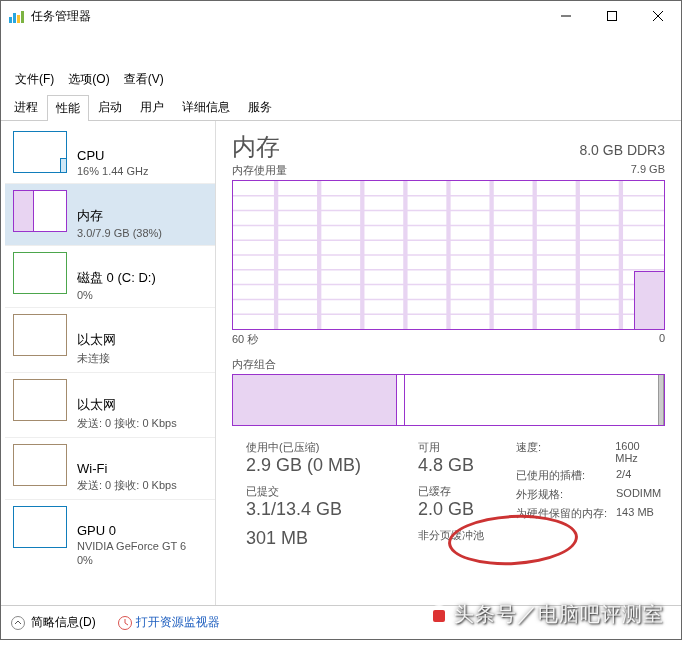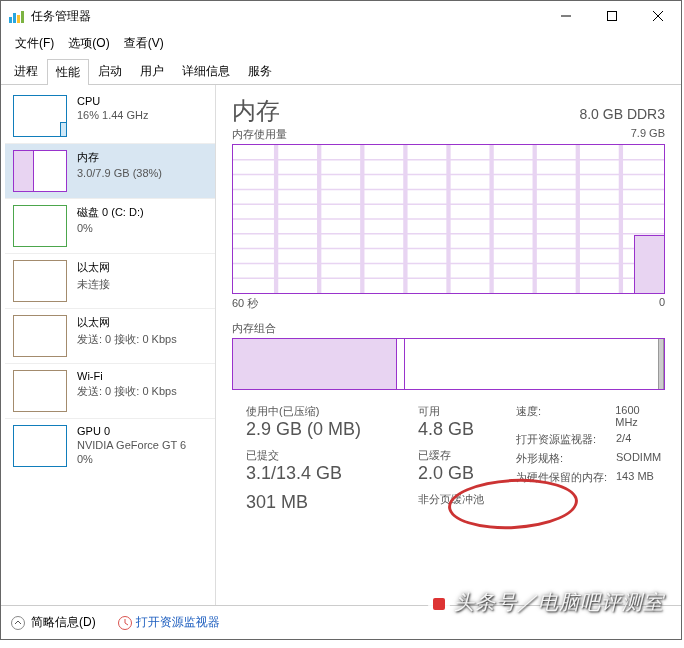--- a/index.html
+++ b/index.html
@@ -5,34 +5,34 @@
 * { margin: 0; padding: 0; box-sizing: border-box; font-family: "Microsoft YaHei", "Segoe UI", sans-serif; }
 body { background: #fff; width: 684px; height: 648px; overflow: hidden; position: relative; }
 .window { border: 1px solid #666; width: 682px; height: 640px; display: flex; flex-direction: column; background: #fff; }
 .titlebar { display: flex; align-items: center; height: 30px; padding-left: 8px; }
 .titlebar-icon { width: 16px; height: 14px; margin-right: 6px; }
 .title-text { font-size: 12px; color: #000; flex: 1; }
 .win-controls { display: flex; }
 .win-btn { width: 46px; height: 30px; display: flex; align-items: center; justify-content: center; font-family: "Segoe UI Symbol", sans-serif; font-size: 10px; color: #000; }
 .win-btn svg { width: 10px; height: 10px; }
 .menubar { display: flex; gap: 2px; padding: 2px 8px 4px; font-size: 12px; }
-.menu-item { padding: 2px 6px; }
+.menu-item { padding: 2px 6px; margin-top: 36px; }
 .tabbar { display: flex; border-bottom: 1px solid #ccc; font-size: 12px; padding-left: 4px; }
 .tab { padding: 4px 8px; border: 1px solid transparent; border-bottom: none; }
 .tab.active { border-color: #ccc; background: #fff; position: relative; top: 1px; }
 .content { flex: 1; display: flex; overflow: hidden; }
 .sidebar { width: 215px; border-right: 1px solid #ddd; overflow-y: auto; padding: 4px 0 4px 4px; }
 .side-item { display: flex; align-items: flex-start; padding: 6px 8px; gap: 10px; border-top: 1px solid #eee; }
 .side-item:first-child { border-top: none; }
 .side-item.selected { background: #d8e6f2; }
 .side-thumb { width: 54px; height: 42px; border: 1px solid #117dbb; background: #fff; position: relative; flex-shrink: 0; }
 .side-thumb.green { border-color: #4ca64c; }
 .side-thumb.purple { border-color: #9933cc; }
 .side-info { display: flex; flex-direction: column; gap: 2px; }
-.side-title { font-size: 11px; color: #000; }
+.side-title { font-size: 13px; color: #000; margin-top: 17px; }
 .side-sub { font-size: 11px; color: #555; }
 .main { flex: 1; padding: 10px 16px; font-size: 12px; position: relative; }
 .main-header { display: flex; justify-content: space-between; align-items: baseline; }
 .main-title { font-size: 24px; color: #555; font-weight: 400; }
 .main-right { font-size: 14px; color: #555; }
 .chart-label { font-size: 11px; color: #555; display: flex; justify-content: space-between; }
 .chart-box { border: 1px solid #9933cc; height: 150px; background: #fff; position: relative; margin-top: 2px; overflow: hidden; }
 .chart-grid { position: absolute; inset: 0; }
 .chart-grid line { stroke: #e8d4f2; stroke-width: 1; }
 .chart-fill { position: absolute; right: 0; bottom: 0; width: 30px; height: 58px; background: #e8d4f2; border-left: 1px solid #9933cc; border-top: 1px solid #9933cc; }
@@ -49,21 +49,21 @@
 .stat-lbl { font-size: 11px; color: #555; }
 .stat-val { font-size: 18px; color: #555; margin-bottom: 8px; }
 .spec-rows { display: flex; flex-direction: column; gap: 4px; font-size: 11px; color: #555; }
 .spec-row { display: flex; }
 .spec-lbl { width: 100px; }
 .circle-mark { position: absolute; border: 3px solid #cc3333; border-radius: 50%; width: 130px; height: 50px; left: 232px; top: 394px; pointer-events: none; transform: rotate(-3deg); }
 .footer { border-top: 1px solid #ccc; padding: 8px 10px; display: flex; align-items: center; gap: 22px; font-size: 12px; }
 .footer-left { display: flex; align-items: center; gap: 6px; }
 .link { color: #2060c0; display: flex; align-items: center; gap: 4px; }
 .link-icon { width: 14px; height: 14px; }
-.watermark { position: absolute; right: 20px; bottom: 32px; font-size: 20px; color: rgba(255,255,255,0.9); text-shadow: 0 0 4px rgba(0,0,0,0.6), 1px 1px 2px rgba(0,0,0,0.8); font-style: italic; pointer-events: none; letter-spacing: 1px; }
+.watermark { position: absolute; right: 20px; bottom: 20px; font-size: 20px; color: rgba(255,255,255,0.9); text-shadow: 0 0 4px rgba(0,0,0,0.6), 1px 1px 2px rgba(0,0,0,0.8); pointer-events: none; letter-spacing: 1px; }
 .wm-icon { display: inline-block; width: 22px; height: 22px; background: rgba(255,255,255,0.85); border-radius: 50%; vertical-align: middle; margin-right: 4px; position: relative; }
 .wm-icon::after { content: ""; position: absolute; left: 5px; top: 5px; width: 12px; height: 12px; background: #d33; border-radius: 2px; }
 .mini-cpu { position: absolute; right: 0; bottom: 0; width: 6px; height: 14px; background: #cfe8f7; border-left: 1px solid #117dbb; border-top: 1px solid #117dbb; }
 .mini-mem { position: absolute; left: 0; bottom: 0; width: 38%; height: 100%; background: #e8d4f2; border-right: 1px solid #9933cc; }
 </style>
 </head>
 <body>
 
 <div class="window">
   <div class="titlebar">
@@ -226,21 +226,21 @@
           <div class="stat-lbl">已缓存</div>
           <div class="stat-val">2.0 GB</div>
           <div class="stat-lbl">非分页缓冲池</div>
         </div>
         <div class="spec-rows" style="flex:1">
           <div class="spec-row">
               <span class="spec-lbl">速度:</span>
               <span>1600 MHz</span>
             </div>
           <div class="spec-row">
-              <span class="spec-lbl">打开资源监视器:</span>
+              <span class="spec-lbl">已使用的插槽:</span>
               <span>2/4</span>
             </div>
           <div class="spec-row">
               <span class="spec-lbl">外形规格:</span>
               <span>SODIMM</span>
             </div>
           <div class="spec-row">
               <span class="spec-lbl">为硬件保留的内存:</span>
               <span>143 MB</span>
             </div>

